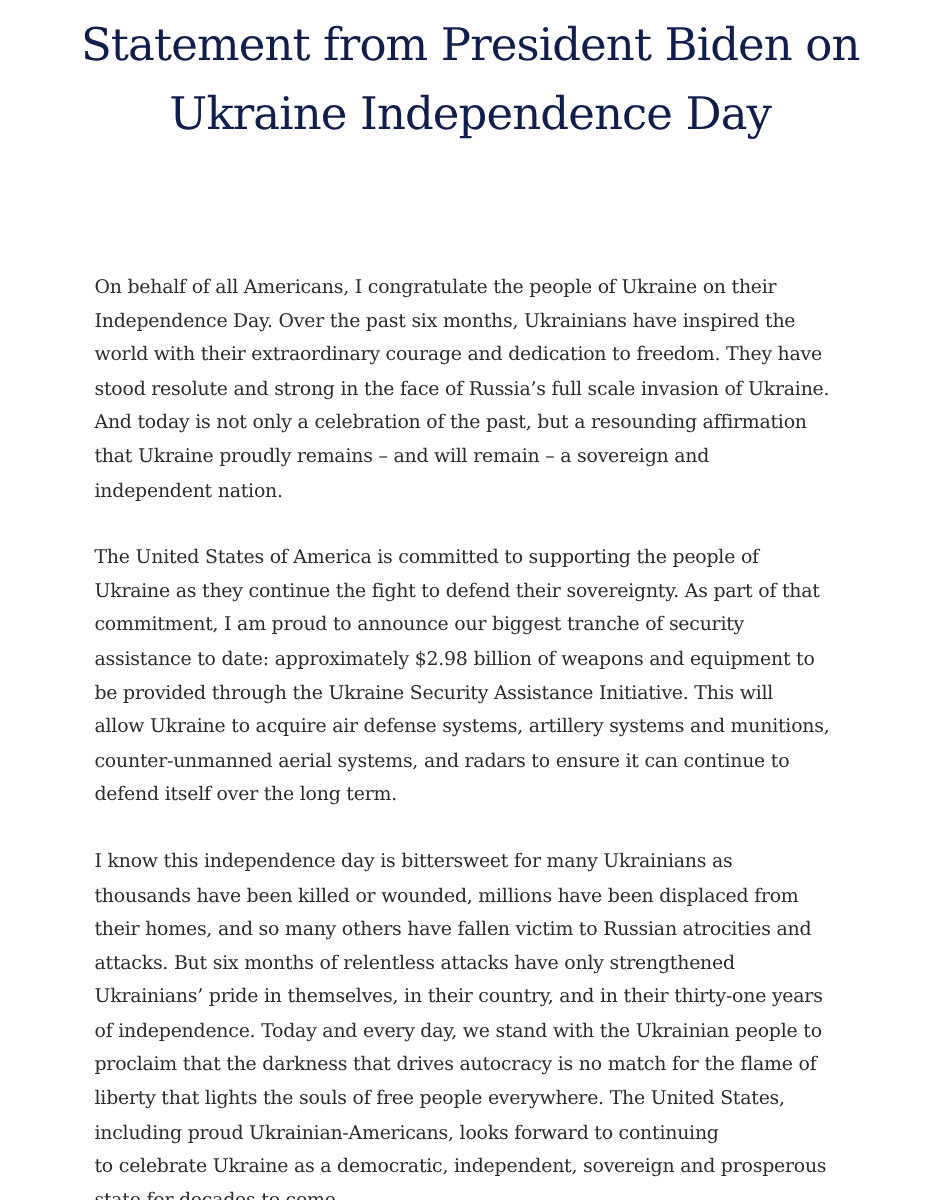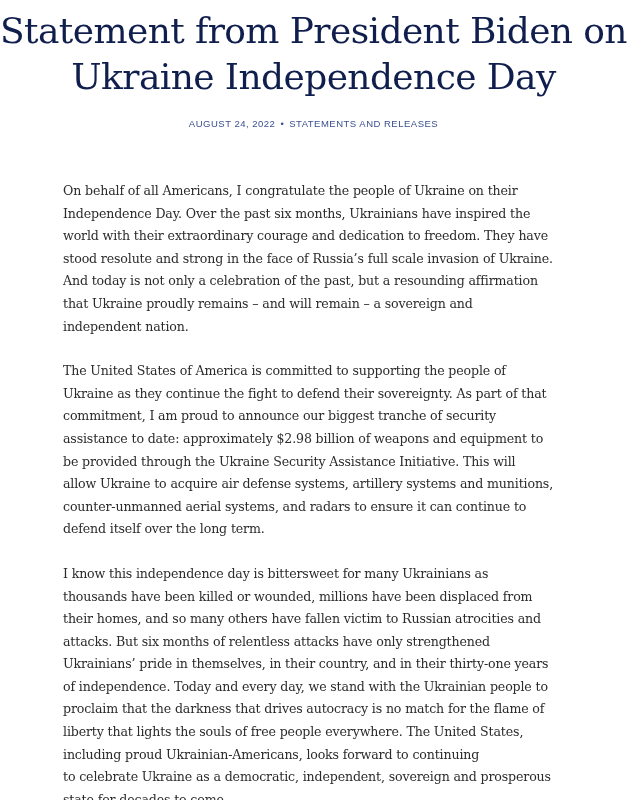--- a/index.html
+++ b/index.html
@@ -21,21 +21,21 @@
     .title {
       position: absolute;
       top: 8px;
       left: 0;
       width: 627px;
       margin: 0;
       text-align: center;
       font-family: "DejaVu Serif", "Liberation Serif", serif;
       font-weight: normal;
       color: #0f1e4c;
-      font-size: 36px;
+      font-size: 30px;
       line-height: 46px;
       letter-spacing: -0.6px;
     }
     .meta {
       position: absolute;
       top: 118px;
       left: 0;
       width: 627px;
       text-align: center;
       font-family: "Liberation Sans", sans-serif;
@@ -63,23 +63,20 @@
       margin: 0 0 22px 0;
       white-space: pre-line;
     }
   </style>
 </head>
 <body>
 
 <div class="page">
   <h1 class="title">Statement from President Biden on Ukraine Independence Day</h1>
 
-  <div class="meta">
-    <span>August 24, 2022</span><span class="sep">•</span><span>Statements and Releases</span>
-  </div>
 
   <div class="body">
     <p>On behalf of all Americans, I congratulate the people of Ukraine on their
 Independence Day. Over the past six months, Ukrainians have inspired the
 world with their extraordinary courage and dedication to freedom.  They have
 stood resolute and strong in the face of Russia’s full scale invasion of Ukraine.
 And today is not only a celebration of the past, but a resounding affirmation
 that Ukraine proudly remains – and will remain – a sovereign and
 independent nation.</p>
     <p>The United States of America is committed to supporting the people of

